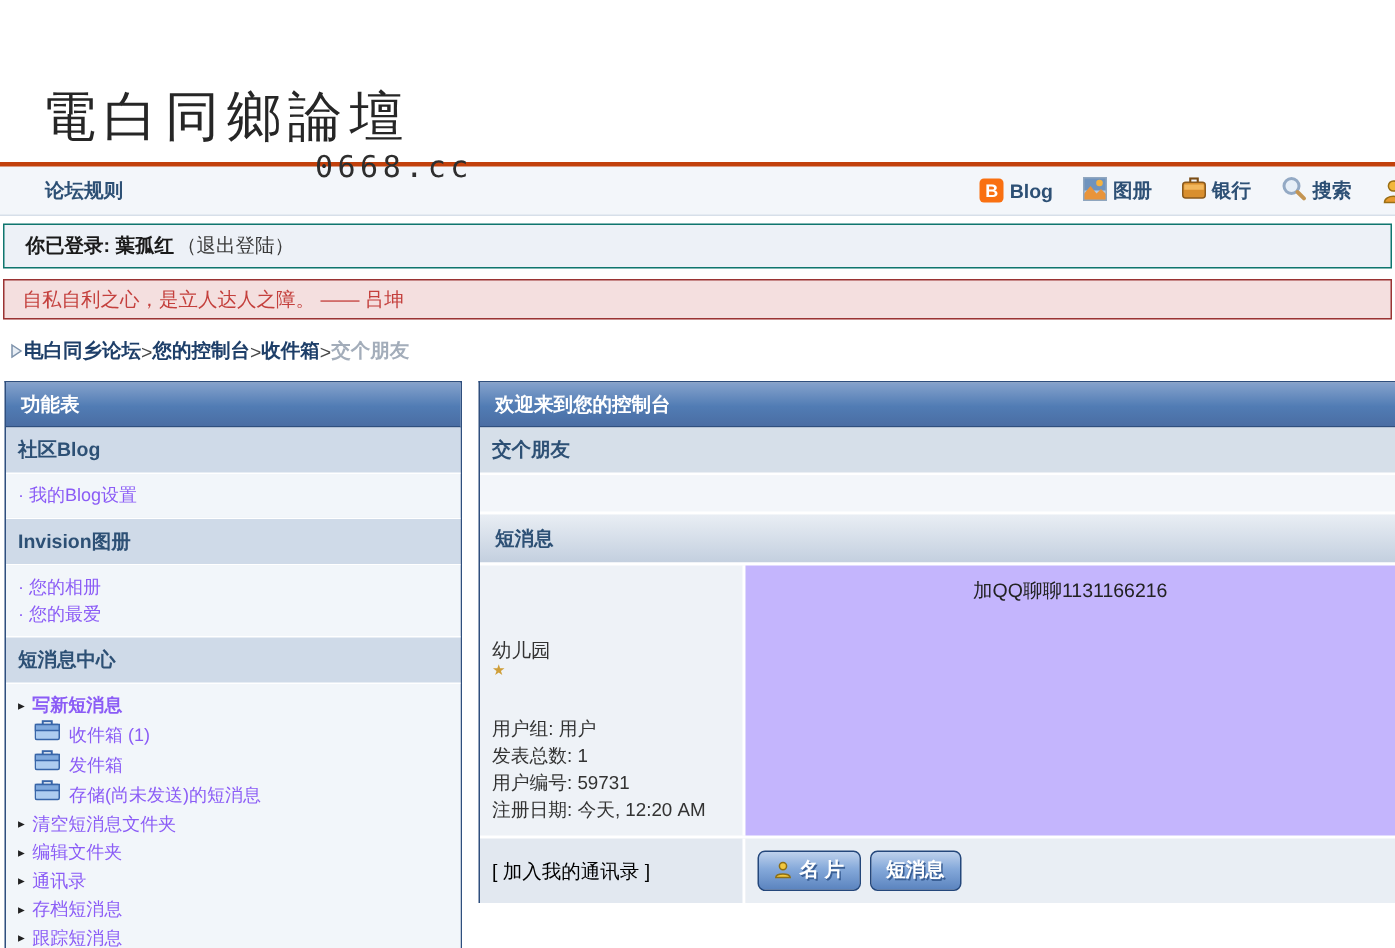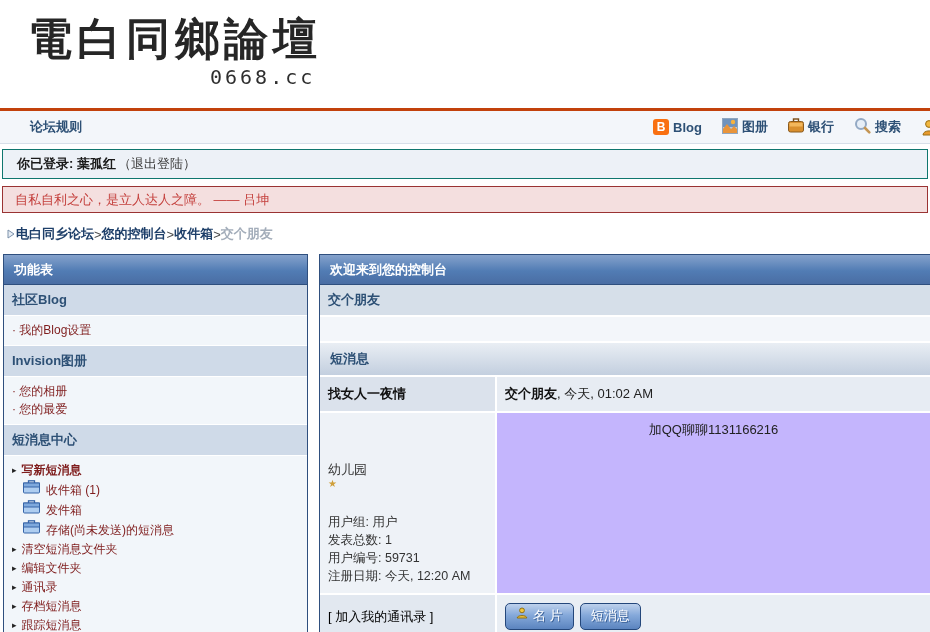--- a/index.html
+++ b/index.html
@@ -2,22 +2,22 @@
 <html><head>
 <meta charset="utf-8">
 <style>
   * { margin:0; padding:0; box-sizing:border-box; }
   html,body { width:930px; height:632px; overflow:hidden; background:#fff;
     font-family:"Liberation Sans","DejaVu Sans",sans-serif; font-size:13px; color:#333; }
   a { text-decoration:none; cursor:pointer; }
 
   
   .logo-area { padding:14px 0 0 28px; height:108px; }
-  .logo-title { font-family:"DejaVu Serif",serif; font-weight:bold; font-size:44px;
-    letter-spacing:5px; color:#262626; line-height:1.15; }
+  .logo-title { font-family:"DejaVu Serif",serif; font-weight:normal; font-size:36px;
+    letter-spacing:5px; color:#262626; line-height:1.15;margin-top:44px; }
   .logo-domain { font-family:"DejaVu Sans Mono",monospace; font-size:20px; color:#2e2e2e;
     letter-spacing:3px; margin-left:182px; }
 
   
   .navbar { height:36px; background:#f3f6fa; border-top:3px solid #c2410c;
     border-bottom:1px solid #d7dfe9; display:flex; align-items:center;
     justify-content:space-between; padding-left:30px; overflow:hidden; }
   .nav-rules { font-weight:bold; color:#2d5075; font-size:13px; }
   .nav-right { display:flex; align-items:center; gap:20px; }
   .nav-item { display:flex; align-items:center; gap:4px; font-weight:bold;
@@ -48,21 +48,21 @@
   .content { display:flex; align-items:flex-start; gap:11px; margin-left:3px; }
   .panel-title { height:30px; background:linear-gradient(180deg,#85a2cc 0%,#517CB4 55%,#4a6da3 100%);
     color:#fff; font-weight:bold; font-size:13px; display:flex; align-items:center;
     padding-left:10px; border-bottom:1px solid #2f4f7e; }
 
   .sidebar { width:305px; flex:none; border:1px solid #2f4f7e; border-bottom:none; background:#f2f6fa; }
   .side-head { background:#cfdae8; color:#2d5075; font-weight:bold; font-size:13px;
     padding:6px 8px; border-bottom:1px solid #fff; }
   .side-head + .side-head, .side-items + .side-head { border-top:1px solid #fff; }
   .side-items { background:#f2f6fa; padding:5px 8px 6px; font-size:12px; }
-  .side-item { line-height:18px; color:#7f1d1d; display:block; }
+  .side-item { line-height:18px; color:#8b5cf6; display:block; }
   .side-item.dot::before { content:"· "; }
   .side-item.arrow::before { content:"▸"; font-size:9px; margin-right:5px;
     position:relative; top:-1px; color:#222; }
   .side-item.bold span { font-weight:bold; }
   .side-item.folder { display:flex; align-items:center; gap:6px; padding-left:11px;
     line-height:20px; }
 
   .main { flex:1; min-width:0; border:1px solid #2f4f7e; border-right:none; border-bottom:none;
     background:#fff; }
   .subbar { background:#d6dfe9; color:#2d5075; font-weight:bold; font-size:13px;
@@ -77,22 +77,22 @@
   .r1 .cell-right { background:#e7ecf3; color:#222; }
   .r1 .topic { font-weight:bold; color:#111; }
   .r2 .cell-left { background:#eef2f7; min-height:178px; }
   .r2 .cell-right { background:#c4b5fd; color:#222;text-align:center; }
   .sender-name { margin-top:40px; color:#333; }
   .sender-star { color:#cf9f3a; font-size:10px; line-height:10px; }
   .profile-lines { margin-top:24px; line-height:18px; color:#333; font-size:12.5px; }
   .r3 .cell-left { background:#e2e8f0; display:flex; align-items:center; }
   .r3 .cell-right { background:#e9eef4; display:flex; align-items:center; gap:6px; }
   .add-contact { color:#000000;text-align:right; }
-  .btn { display:inline-flex; align-items:flex-start; gap:5px; padding:3px 10px 4px;
-    border:1px solid #24477b; border-radius:5px; color:#fff; font-weight:normal; font-size:13px;
+  .btn { display:inline-flex; align-items:flex-end; gap:5px; padding:3px 10px 4px;
+    border:1px solid #24477b; border-radius:5px; color:#fff; font-weight:bold; font-size:13px;
     background:linear-gradient(180deg,#bed1ec 0%,#85a9da 45%,#5b84bf 100%);
     text-shadow:1px 1px 0 #3a5f95; font-family:"Liberation Sans",sans-serif; cursor:pointer; }
 </style>
 </head>
 <body>
 
 <div class="page">
 
   <header class="logo-area">
     <div>
@@ -223,26 +223,20 @@
       </div>
 
     </aside>
 
     <section class="main">
       <div class="panel-title">欢迎来到您的控制台</div>
       <div class="subbar">交个朋友</div>
       <div class="spacer-row"></div>
       <div class="strip">短消息</div>
 
-      <div class="msg-row r1">
-        <div class="cell-left">找女人一夜情</div>
-        <div class="cell-right">
-          <span class="topic">交个朋友</span><span>, 今天, 01:02 AM</span>
-        </div>
-      </div>
 
       <div class="msg-row r2">
         <div class="cell-left">
           <div class="sender-name">幼儿园</div>
           <div class="sender-star">★</div>
           <div class="profile-lines">
             <div>用户组: 用户</div>
             <div>发表总数: 1</div>
             <div>用户编号: 59731</div>
             <div>注册日期: 今天, 12:20 AM</div>

